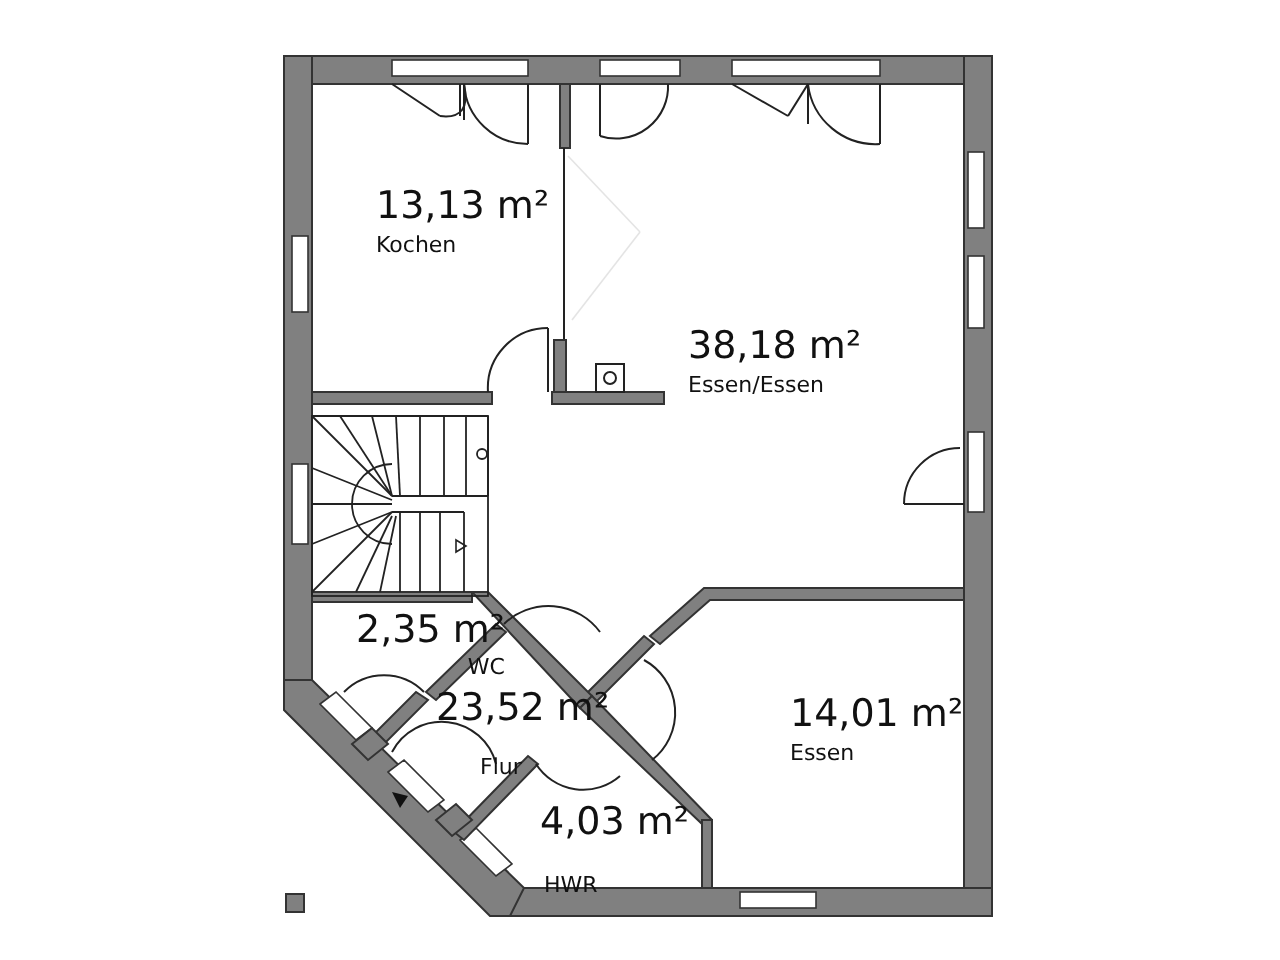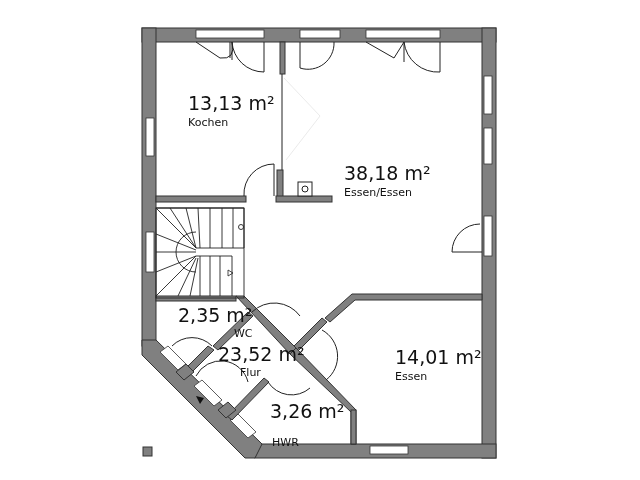--- a/index.html
+++ b/index.html
@@ -169,22 +169,22 @@
 <div class="label" style="left:344px;top:140px;margin-top:24px;">
   <div class="area">38,18 m²</div>
   <div class="name" style="margin-top:4px;">Essen/Essen</div>
 </div>
 <div class="label" style="left:178px;top:306px;text-align:center;">
   <div class="area">2,35 m²</div>
   <div class="name" style="margin-top:3px;padding-left:18px;text-align:right;">WC</div>
 </div>
 <div class="label" style="left:218px;top:345px;">
   <div class="area">23,52 m²</div>
-  <div class="name" style="margin-top:3px;padding-left:22px;">Flur</div>
+  <div class="name" style="margin-top:14px;padding-left:22px;">Flur</div>
 </div>
 <div class="label" style="left:270px;top:402px;">
-  <div class="area">3,26 m²</div>
+  <div class="area">4,03 m²</div>
   <div class="name" style="margin-top:16px;padding-left:2px;">HWR</div>
 </div>
 <div class="label" style="left:383px;top:348px;margin-left:12px;">
   <div class="area">14,01 m²</div>
   <div class="name" style="margin-top:4px;">Essen</div>
 </div>
 
 </body></html>

